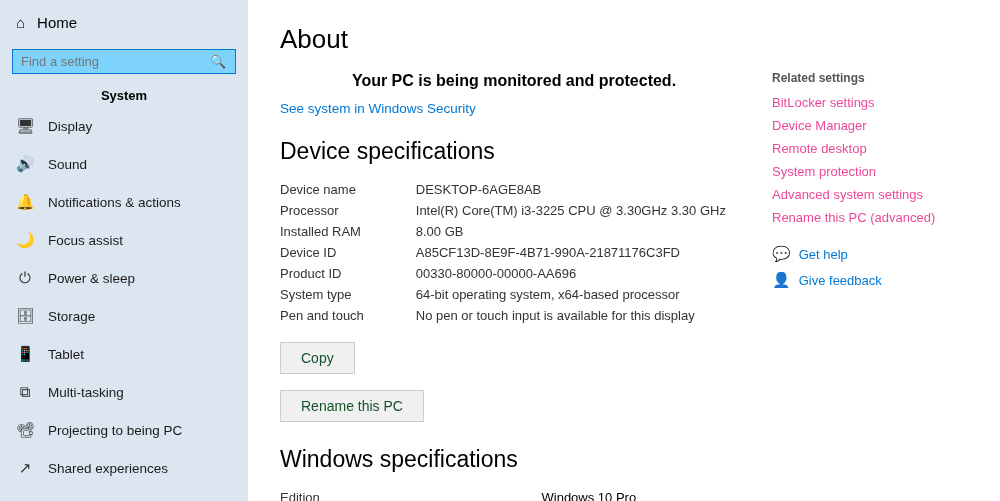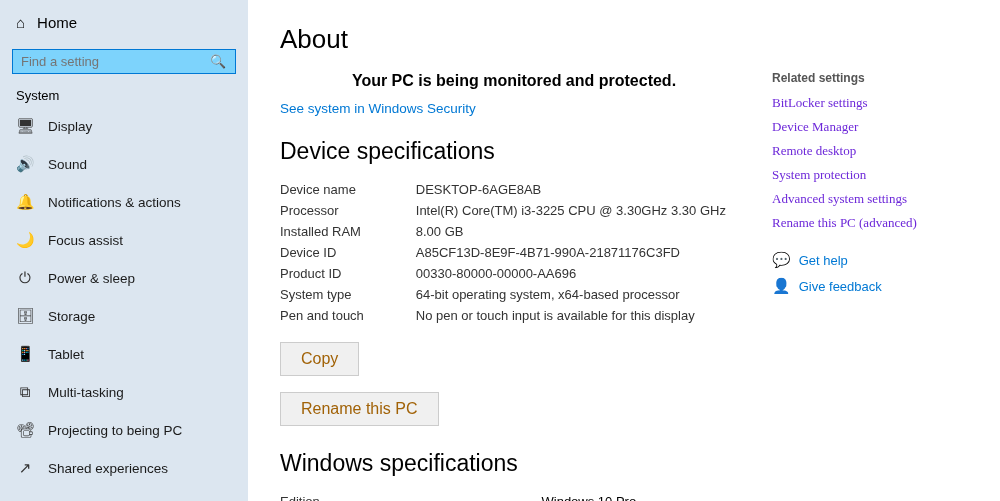--- a/index.html
+++ b/index.html
@@ -53,22 +53,23 @@
     }
 
     .search-icon-char {
       color: #666;
       font-size: 13px;
     }
 
     .sidebar-section-label {
       padding: 6px 16px 4px 16px;
       font-size: 13px;
-      font-weight: 400;
+      font-weight: 700;
       color: #000;
+      text-align: center;
     }
 
     .sidebar-item {
       display: flex;
       align-items: center;
       padding: 10px 16px;
       cursor: pointer;
       gap: 14px;
       font-size: 13.5px;
       color: #1a1a1a;
@@ -142,24 +143,24 @@
 
     .spec-table tr td:last-child {
       color: #333;
     }
 
     .btn {
       display: inline-block;
       padding: 7px 20px;
       border: 1px solid #ccc;
       background: #f0f0f0;
-      font-size: 16px;
+      font-size: 14px;
       cursor: pointer;
       margin-bottom: 8px;
-      color: #a16207;
+      color: #14532d;
     }
 
     .content-layout {
       display: flex;
       gap: 0;
     }
 
     .content-main {
       flex: 1;
     }
@@ -173,26 +174,25 @@
     .related-settings-title {
       font-size: 12px;
       font-weight: 600;
       color: #555;
       margin-bottom: 10px;
       text-transform: none;
     }
 
     .related-link {
       display: block;
-      color: #6d28d9;
+      color: #ec4899;
       font-size: 13px;
       cursor: pointer;
       margin-bottom: 8px;
       text-decoration: none;
-      font-family: Liberation Serif, serif;
     }
 
     .help-section {
       margin-top: 20px;
       display: flex;
       flex-direction: column;
       gap: 8px;
     }
 
     .help-item {

